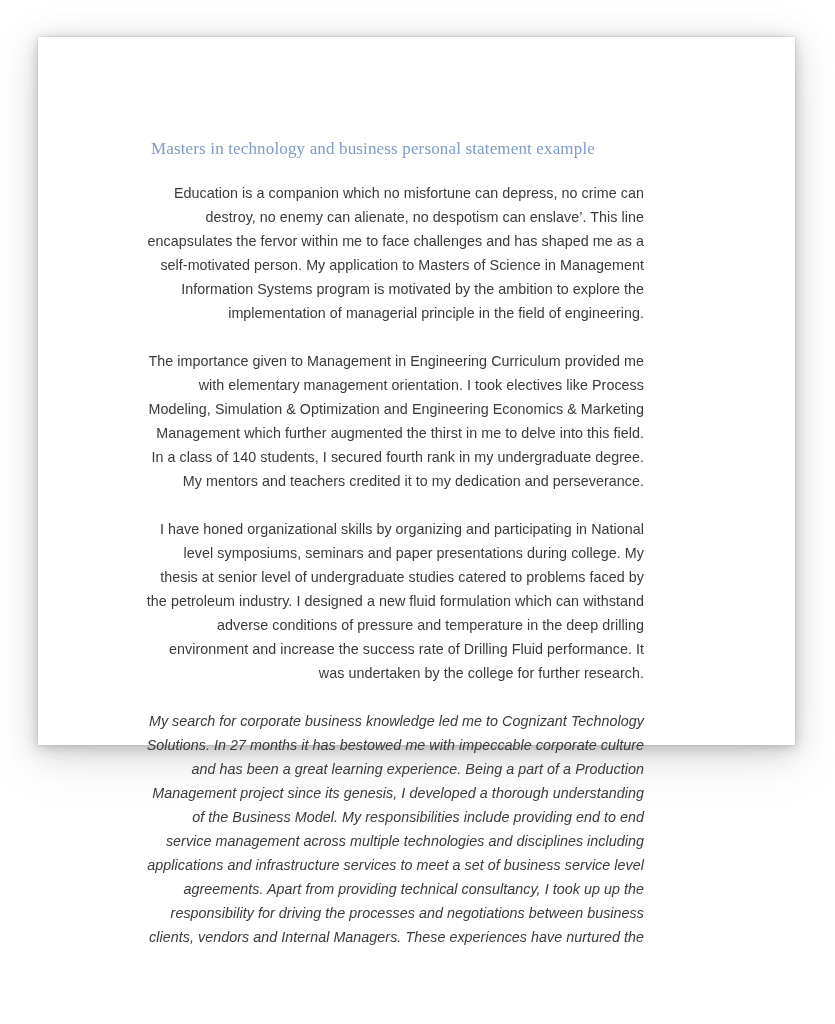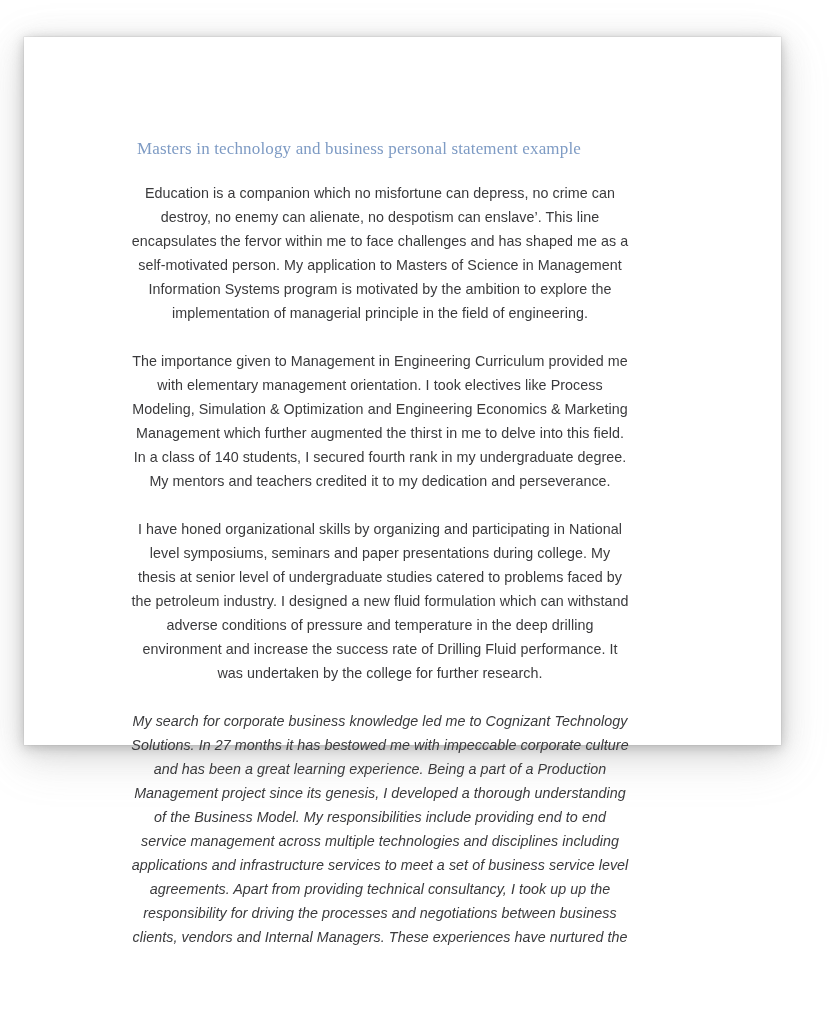--- a/index.html
+++ b/index.html
@@ -18,21 +18,21 @@
   .viewport {
     position: relative;
     width: 835px;
     height: 1024px;
     background: #ffffff;
   }
 
   
   .page-sheet {
     position: absolute;
-    left: 24px;
+    left: 38px;
     top: 37px;
     width: 757px;
     height: 708px;
     background: #ffffff;
     box-shadow:
       0 0 0 0.5px rgba(160,160,160,0.30),
       0 2px 10px rgba(120,120,120,0.38),
       0 6px 26px rgba(140,140,140,0.30),
       0 14px 44px rgba(150,150,150,0.22);
     box-sizing: border-box;
@@ -56,21 +56,21 @@
     white-space: nowrap;
   }
 
   .doc-paragraph {
     font-family: "Liberation Sans", sans-serif;
     font-size: 14.3px;
     font-weight: 400;
     line-height: 24px;
     color: #3a3a3c;
     margin: 16px 0 24px 0;
-    text-align: center;
+    text-align: right;
     letter-spacing: 0.05px;
   }
 
   .doc-paragraph:last-child {
     margin-bottom: 0;
     font-style: italic;
   }
 </style>
 </head>
 <body>

